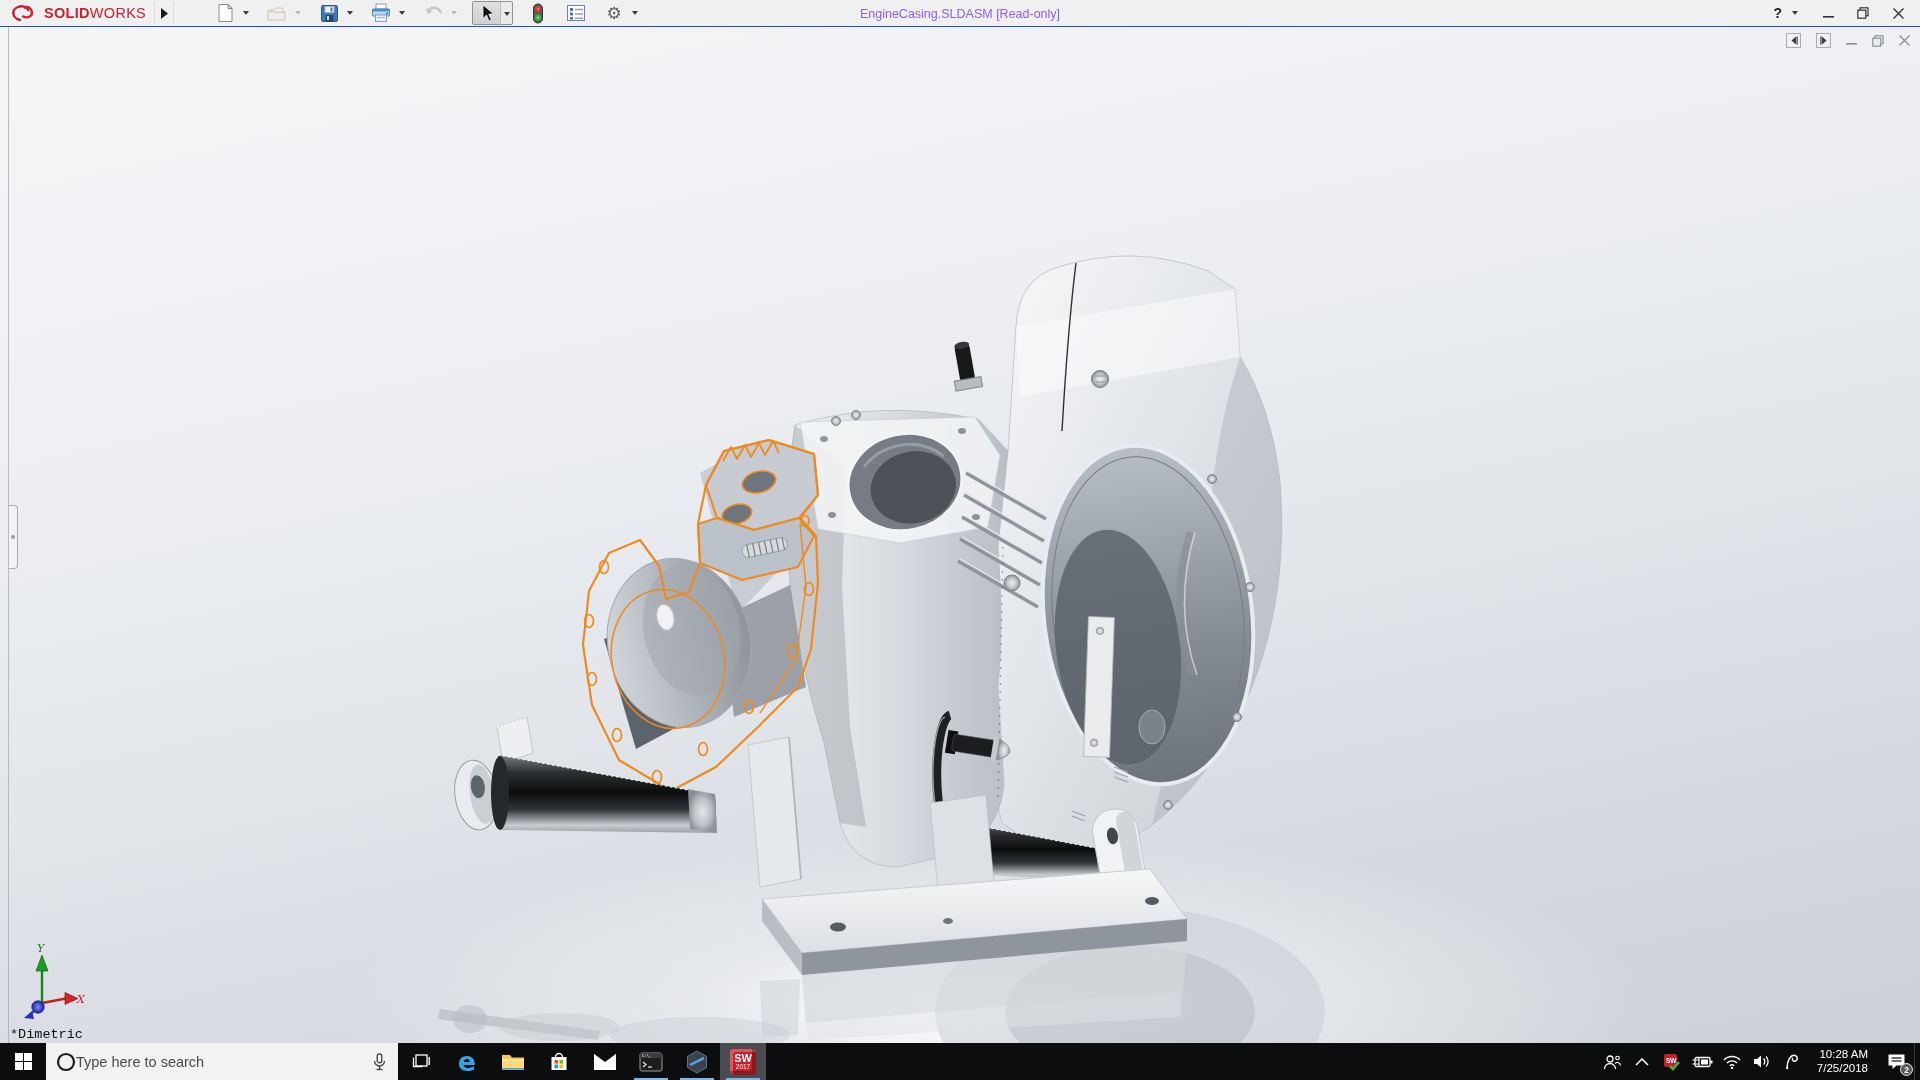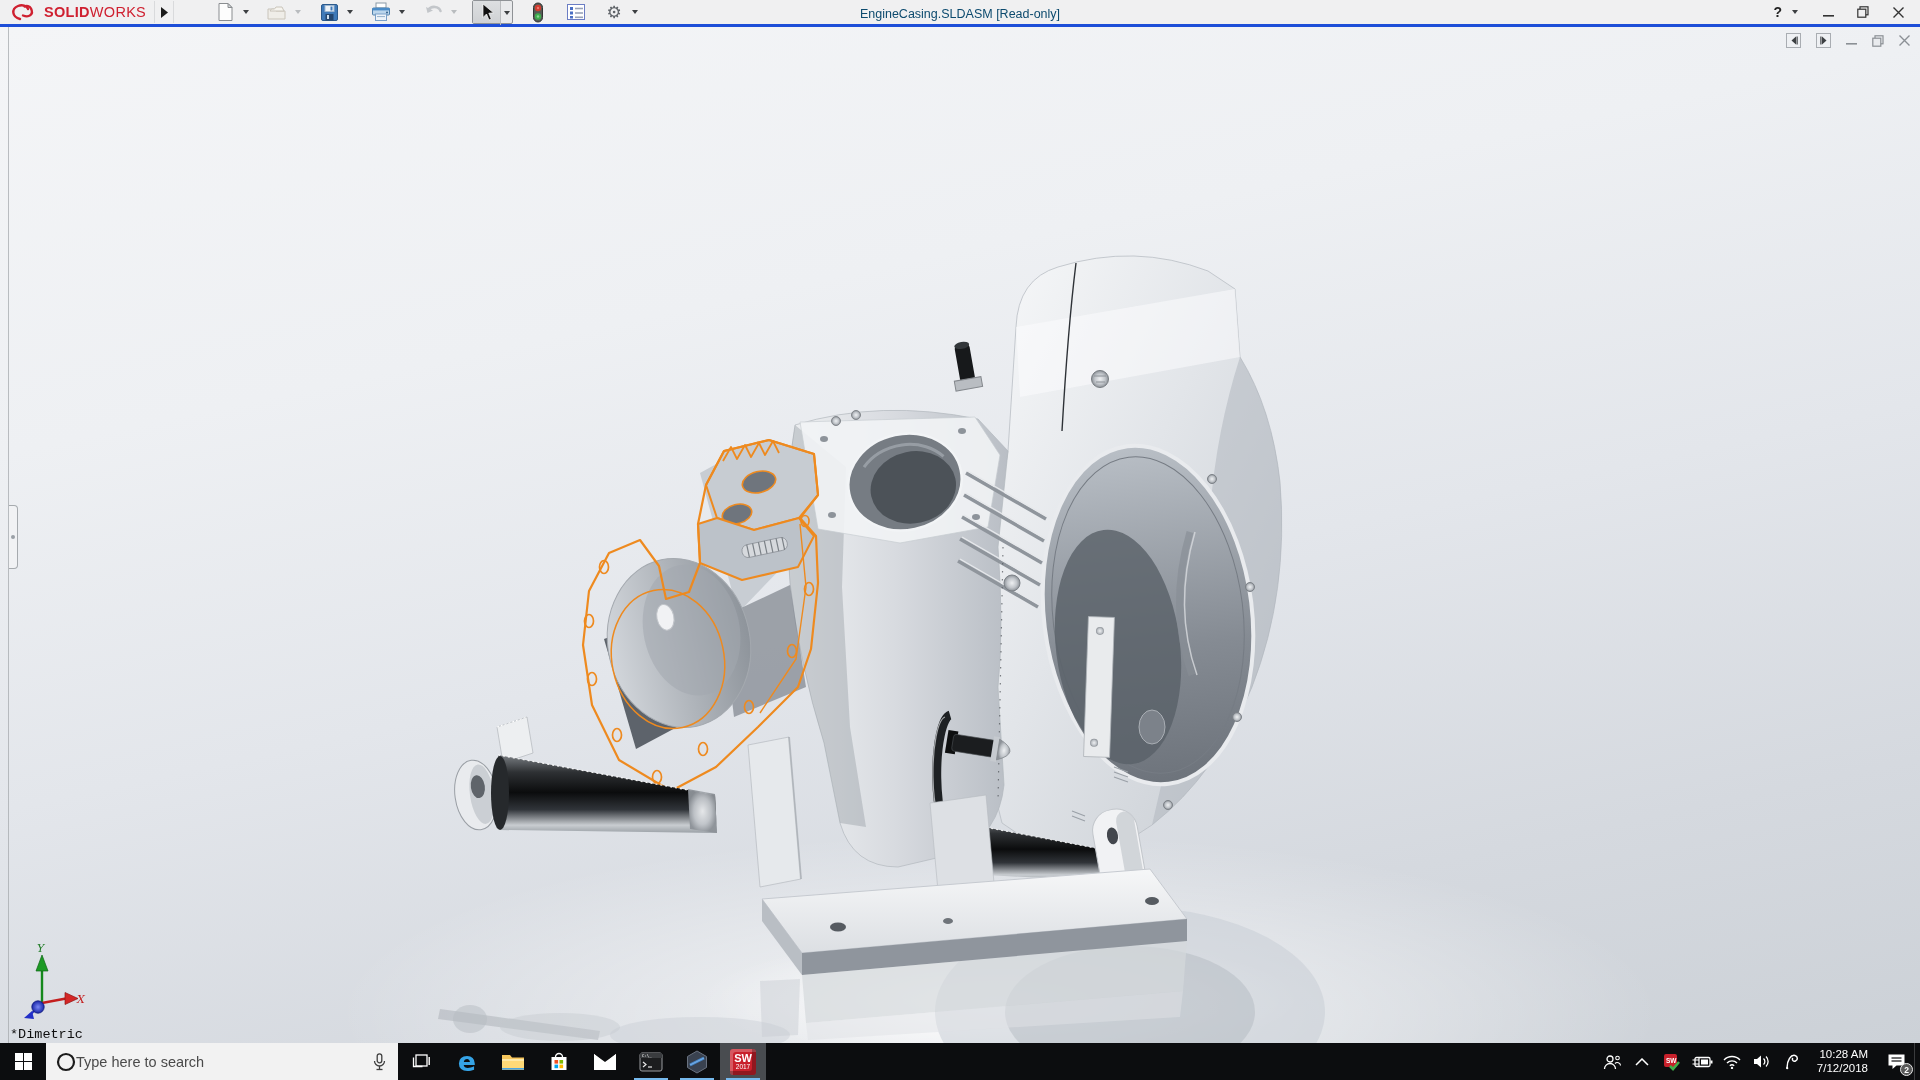--- a/index.html
+++ b/index.html
@@ -2,39 +2,39 @@
 <html><head>
 <meta charset="utf-8">
 <style>
   * { margin:0; padding:0; box-sizing:border-box; }
   html,body { width:1920px; height:1080px; overflow:hidden;
     font-family:"Liberation Sans", sans-serif; background:#000; }
   .screen { position:relative; width:1920px; height:1080px; }
 
   
   .titlebar { position:relative; height:27px; background:#f0f0f1;
-    display:flex; align-items:center; border-bottom:3px solid #1d4ed8; }
+    display:flex; align-items:center; border-bottom:1px solid #1d4ed8; }
   .brand { display:flex; align-items:center; gap:4px; padding:0 8px 0 10px; height:100%; }
   .brand-text { font-size:14.5px; color:#cf2030; letter-spacing:.3px; white-space:nowrap; }
   .brand-text b { font-weight:700; }
   .menu-expand { width:20px; height:22px; display:flex; align-items:center; justify-content:center;
     border-left:1px solid #d9dadc; border-right:1px solid #d9dadc; cursor:default; }
   .tb-icons { display:flex; align-items:center; gap:2px; margin-left:38px; height:100%; }
   .tb-btn { display:flex; align-items:center; justify-content:center; width:26px; height:24px; }
   .tb-caret { width:12px; height:24px; display:flex; align-items:center; justify-content:center; }
   .caret-shape { width:0; height:0; border-left:3.5px solid transparent; border-right:3.5px solid transparent;
     border-top:4px solid #3c3f42; }
   .caret-dim .caret-shape { border-top-color:#b9bcbf; }
   .tb-gap { width:8px; }
   .sel-group { display:flex; border:1px solid #8f9296; border-radius:2px; background:#e9eaec; height:24px; }
   .sel-group .cursor-cell { width:27px; display:flex; align-items:center; justify-content:center;
     background:linear-gradient(#dddfe1,#cfd1d4); }
   .sel-group .tb-caret { border-left:1px solid #b9bbbe; }
   .tb-title { position:absolute; left:50%; transform:translateX(-50%); top:0; height:27px;
-    display:flex; align-items:center; font-size:12.5px; color:#0c4a6e; white-space:nowrap; }
+    display:flex; align-items:center; font-size:12.5px; color:#8b5cf6; white-space:nowrap; }
   .tb-right { margin-left:auto; display:flex; align-items:center; gap:19px; padding-right:14px; }
   .help-label { font-size:14px; font-weight:700; color:#222; }
   .winbtn { display:flex; align-items:center; justify-content:center; width:16px; height:16px; }
 
   
   .viewport { position:relative; width:1920px; height:1016px;
     background:
       radial-gradient(920px 250px at 52% 97%, rgba(255,255,255,.75), rgba(255,255,255,0) 72%),
       linear-gradient(168deg, #f4f5f7 0%, #eef0f3 30%, #e3e6eb 55%, #d5d9df 80%, #ccd1d7 100%); }
   .model-svg { position:absolute; inset:0; }
@@ -591,21 +591,21 @@
         </svg>
       </div>
       <div class="tray-btn">
         <svg width="16" height="17" viewBox="0 0 16 17">
           <path d="M3 15 C 3 7 7 1.5 11 2.5 C 14 3.3 14 7 11.5 8 C 9.5 8.8 8 7.5 8.5 5.5" fill="none" stroke="#fff" stroke-width="1.5" stroke-linecap="round"></path>
           <circle cx="3.2" cy="15.2" r="1.1" fill="#fff"></circle>
         </svg>
       </div>
       <div class="clock">
         <span>10:28 AM</span>
-        <span>7/12/2018</span>
+        <span>7/25/2018</span>
       </div>
       <div class="tray-btn" style="width:36px;">
         <svg width="19" height="17" viewBox="0 0 19 17">
           <path d="M1.5 1.5 h16 v11 h-8 l-4 3.5 v-3.5 h-4 z" fill="#fff"></path>
           <line x1="4.5" y1="5" x2="14.5" y2="5" stroke="#0c0d0f" stroke-width="1.2"></line>
           <line x1="4.5" y1="8" x2="14.5" y2="8" stroke="#0c0d0f" stroke-width="1.2"></line>
         </svg>
         <span class="badge">2</span>
       </div>
       <div class="show-desktop"></div>

